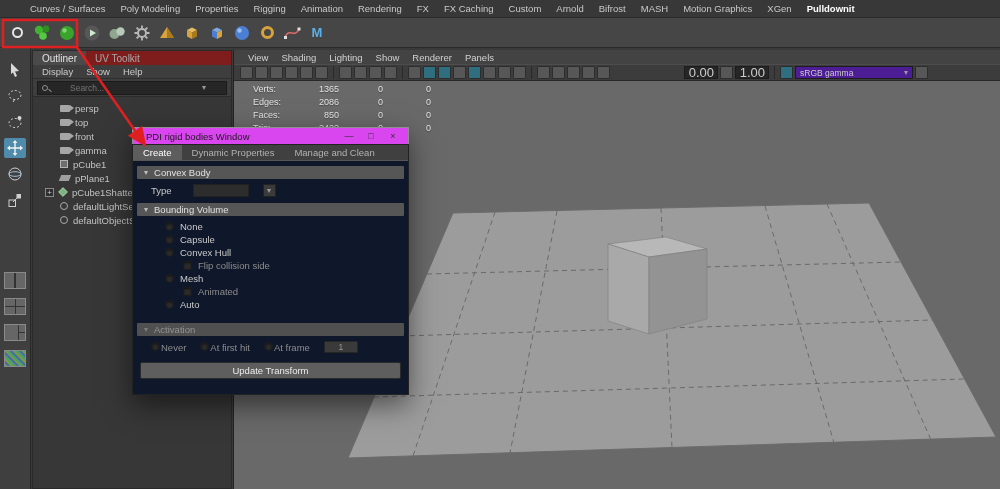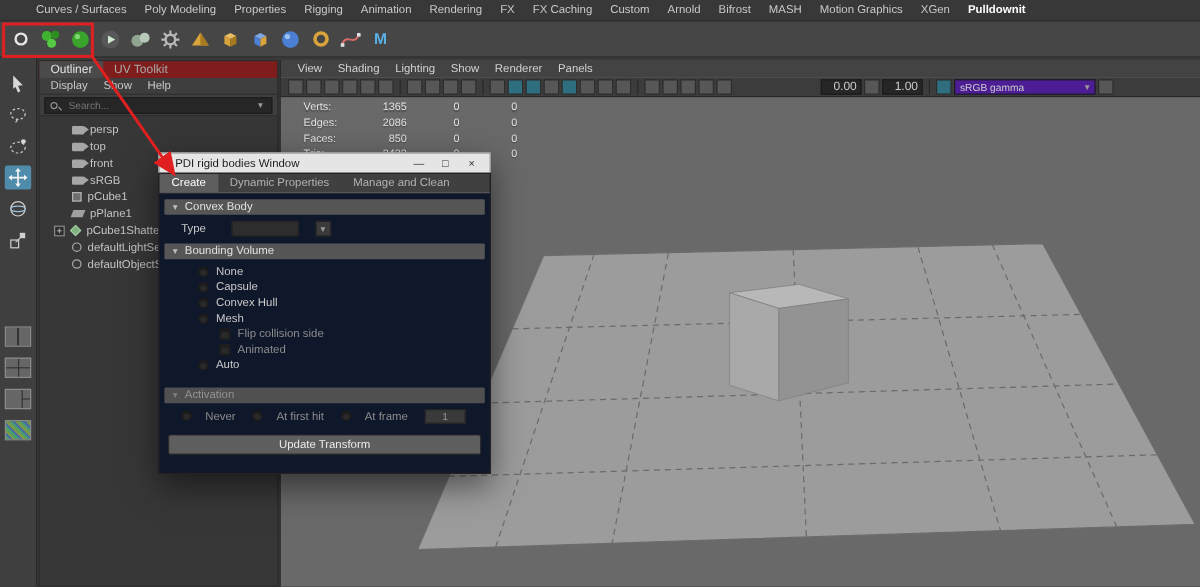--- a/index.html
+++ b/index.html
@@ -32,21 +32,21 @@
   .lay.l3{background:linear-gradient(#333,#333) 70% 0/1px 100% no-repeat,linear-gradient(#333,#333) 100% 50%/7px 1px no-repeat,#666}
   .lay.l4{background:repeating-linear-gradient(45deg,#4aa06a 0 2px,#4a6fa0 2px 4px,#7a9a4a 4px 6px)}
 
   
   .outliner{position:absolute;left:32px;top:50px;width:200px;bottom:0;background:#373737;border:1px solid #2a2a2a}
   .ol-tabs{height:14px;display:flex;background:#7f1d1d;font-size:10px;color:#a8a8a8}
   .ol-tab{padding:0 9px;display:flex;align-items:center}
   .ol-tab.active{background:#4a4a4a;color:#e2e2e2}
   .ol-menus{height:14px;display:flex;gap:13px;align-items:center;padding-left:9px;font-size:9.5px;color:#c9c9c9;background:#3e3e3e;border-bottom:1px solid #2e2e2e}
   .ol-search{height:18px;display:flex;align-items:center;background:#3e3e3e;border-bottom:1px solid #2b2b2b;padding:2px 4px}
-  .sfield{position:relative;flex:1;display:flex;align-items:center;background:#262626;border:1px solid #1c1c1c;height:14px;padding:0 7px}
+  .sfield{position:relative;flex:1;display:flex;align-items:center;background:#262626;border:1px solid #1c1c1c;height:14px;padding:0 20px}
   .sfield input{flex:1;background:transparent;border:none;outline:none;color:#bbb;font-size:8.5px;padding-left:12px;font-family:"Liberation Sans",sans-serif}
   .mag{position:absolute;left:4px;top:3px;width:6px;height:6px;border:1px solid #8f8f8f;border-radius:50%}
   .mag::after{content:"";position:absolute;left:4.5px;top:4.5px;width:4px;height:1px;background:#8f8f8f;transform:rotate(45deg)}
   .ch{color:#9a9a9a;font-size:8px;line-height:8px}
   .ol-tree{padding-top:4px;font-size:9.5px;color:#c4c4c4}
   .ol-item{height:14px;display:flex;align-items:center;gap:5px;padding-left:27px}
   .ol-item.shallow{padding-left:12px}
   .expander{width:9px;height:9px;border:1px solid #8a8a8a;background:#2e2e2e;color:#cfcfcf;font-size:8px;line-height:7px;text-align:center}
   .ic-cam{width:10px;height:7px;background:#a6a6a6;border-radius:1px;position:relative}
   .ic-cam::after{content:"";position:absolute;right:-4px;top:0.5px;border-left:4px solid #a6a6a6;border-top:3px solid transparent;border-bottom:3px solid transparent}
@@ -56,35 +56,35 @@
   .ic-set{width:8px;height:8px;border:1px solid #aaa;border-radius:50%}
 
   
   .vp{position:absolute;left:233px;top:50px;right:0;bottom:0;background:#434343;border-left:1px solid #232323}
   .vp-menus{height:14px;display:flex;gap:13px;align-items:center;padding-left:14px;font-size:9.5px;color:#d2d2d2}
   .vp-toolbar{height:17px;background:#3c3c3c;border-top:1px solid #4d4d4d;border-bottom:1px solid #282828;
     display:flex;align-items:center;gap:2px;padding-left:6px}
   .vt-ic{width:13px;height:13px;background:#575757;border:1px solid #2d2d2d;border-radius:1px;flex:none}
   .vt-ic.teal{background:#2e6e7e}
   .vt-sep{width:1px;height:13px;background:#292929;margin:0 3px;flex:none}
-  .vt-field{width:34px;height:13px;background:#262626;border:1px solid #1c1c1c;color:#ccc;font-size:10px;
+  .vt-field{width:34px;height:13px;background:#262626;border:1px solid #1c1c1c;color:#ccc;font-size:13px;
     display:flex;align-items:center;justify-content:flex-end;padding-right:3px;flex:none}
   .vt-dd{width:118px;height:13px;background:#4c1d95;border:1px solid #1c1c1c;color:#ccc;font-size:8.5px;
     display:flex;align-items:center;justify-content:space-between;padding:0 4px;flex:none}
   .view3d{position:absolute;left:0;top:31px;right:0;bottom:0;background:#696969;overflow:hidden}
   .scene{position:absolute;left:0;top:0}
   .hud{position:absolute;left:19px;top:2px;font-size:9px;color:#e3e3e3;z-index:2;text-shadow:0 1px 1px rgba(0,0,0,.35)}
   .hud-row{display:grid;grid-template-columns:40px 46px 44px 48px;line-height:13px}
   .hud-row span{text-align:right}
   .hud-row .lbl{text-align:left}
 
   
   .dialog{position:absolute;left:132px;top:127px;width:277px;height:268px;z-index:50;font-size:9.5px;
     box-shadow:0 10px 26px rgba(0,0,0,.5)}
-  .dlg-title{height:17px;background:#e5e5e5;display:flex;align-items:center;padding-left:13px;color:#1a1a1a;
+  .dlg-title{height:17px;background:#d946ef;display:flex;align-items:center;padding-left:13px;color:#1a1a1a;
     border:1px solid #8f8f8f;border-bottom:none}
   .dlg-btns{margin-left:auto;display:flex;margin-right:4px}
   .dlg-btn{width:22px;text-align:center;color:#333;font-size:9px;line-height:16px}
   .dlg-body{position:absolute;left:0;top:17px;right:0;bottom:0;background:#0f172a;border:1px solid #222}
   .dlg-tabs{height:16px;display:flex;background:#404040;border-bottom:1px solid #565656;font-size:9.5px;color:#b2b2b2}
   .dlg-tab{padding:0 10px;display:flex;align-items:center}
   .dlg-tab.active{background:#5d5d5d;color:#fff}
   .dlg-content{padding:3px 4px}
   .frame-hd{height:13px;background:#565656;color:#e0e0e0;display:flex;align-items:center;padding-left:7px;border-radius:1px;margin-top:2px}
   .frame-hd .tri{margin-right:6px;color:#bdbdbd;font-size:8px;line-height:8px}
@@ -93,21 +93,21 @@
   .type-row{display:flex;align-items:center;gap:21px;margin:5px 0 6px 14px;color:#c9c9c9}
   .dd{width:56px;height:13px;background:#2d2d2d;border:1px solid #222}
   .dd-arrow{width:13px;height:13px;background:#3b3b3b;border:1px solid #222;display:flex;align-items:center;justify-content:center;margin-left:-7px}
   .opt{display:flex;align-items:center;gap:6px;margin-left:28px;height:13px;color:#c9c9c9}
   .opt.dim{color:#8d8d8d}
   .opt.sub{margin-left:46px}
   .radio{width:9px;height:9px;border-radius:50%;background:#2b2b2b;border:1px solid #1b1b1b;box-shadow:inset 0 1px 2px rgba(0,0,0,.6);flex:none}
   .check{width:9px;height:9px;background:#2b2b2b;border:1px solid #1b1b1b;box-shadow:inset 0 1px 2px rgba(0,0,0,.6);flex:none}
   .act-hd{margin-top:12px}
   .act-row{display:flex;align-items:center;margin:5px 0 0 14px;color:#8d8d8d}
-  .ag{display:flex;align-items:flex-start;gap:11px;margin-right:14px}
+  .ag{display:flex;align-items:flex-start;gap:1px;margin-right:14px}
   .mini-field{width:34px;height:12px;background:#3a3a3a;border:1px solid #262626;color:#999;font-size:8.5px;text-align:center;font-family:"Liberation Sans",sans-serif}
   .update-btn{margin:9px auto 0;width:calc(100% - 6px);height:17px;background:#5e5e5e;border:1px solid #2b2b2b;border-radius:2px;
     color:#ececec;display:flex;align-items:center;justify-content:center}
 
   
   .annot{position:absolute;left:0;top:0;z-index:100;pointer-events:none}
 </style>
 </head>
 <body>
 
@@ -277,21 +277,21 @@
       <div class="ol-item">
         <span class="ic-cam"></span>
         <span>top</span>
       </div>
       <div class="ol-item">
         <span class="ic-cam"></span>
         <span>front</span>
       </div>
       <div class="ol-item">
         <span class="ic-cam"></span>
-        <span>sRGB</span>
+        <span>gamma</span>
       </div>
       <div class="ol-item">
         <span class="ic-cube"></span>
         <span>pCube1</span>
       </div>
       <div class="ol-item">
         <span class="ic-plane"></span>
         <span>pPlane1</span>
       </div>
       <div class="ol-item shallow">
@@ -444,27 +444,27 @@
           <span>None</span>
         </div>
         <div class="opt">
           <span class="radio"></span>
           <span>Capsule</span>
         </div>
         <div class="opt">
           <span class="radio"></span>
           <span>Convex Hull</span>
         </div>
+        <div class="opt sub dim">
+          <span class="check"></span>
+          <span>Flip collision side</span>
+        </div>
         <div class="opt">
           <span class="radio"></span>
           <span>Mesh</span>
-        </div>
-        <div class="opt sub dim">
-          <span class="check"></span>
-          <span>Flip collision side</span>
         </div>
         <div class="opt sub dim">
           <span class="check"></span>
           <span>Animated</span>
         </div>
         <div class="opt">
           <span class="radio"></span>
           <span>Auto</span>
         </div>
         <div class="frame-hd dim act-hd">

